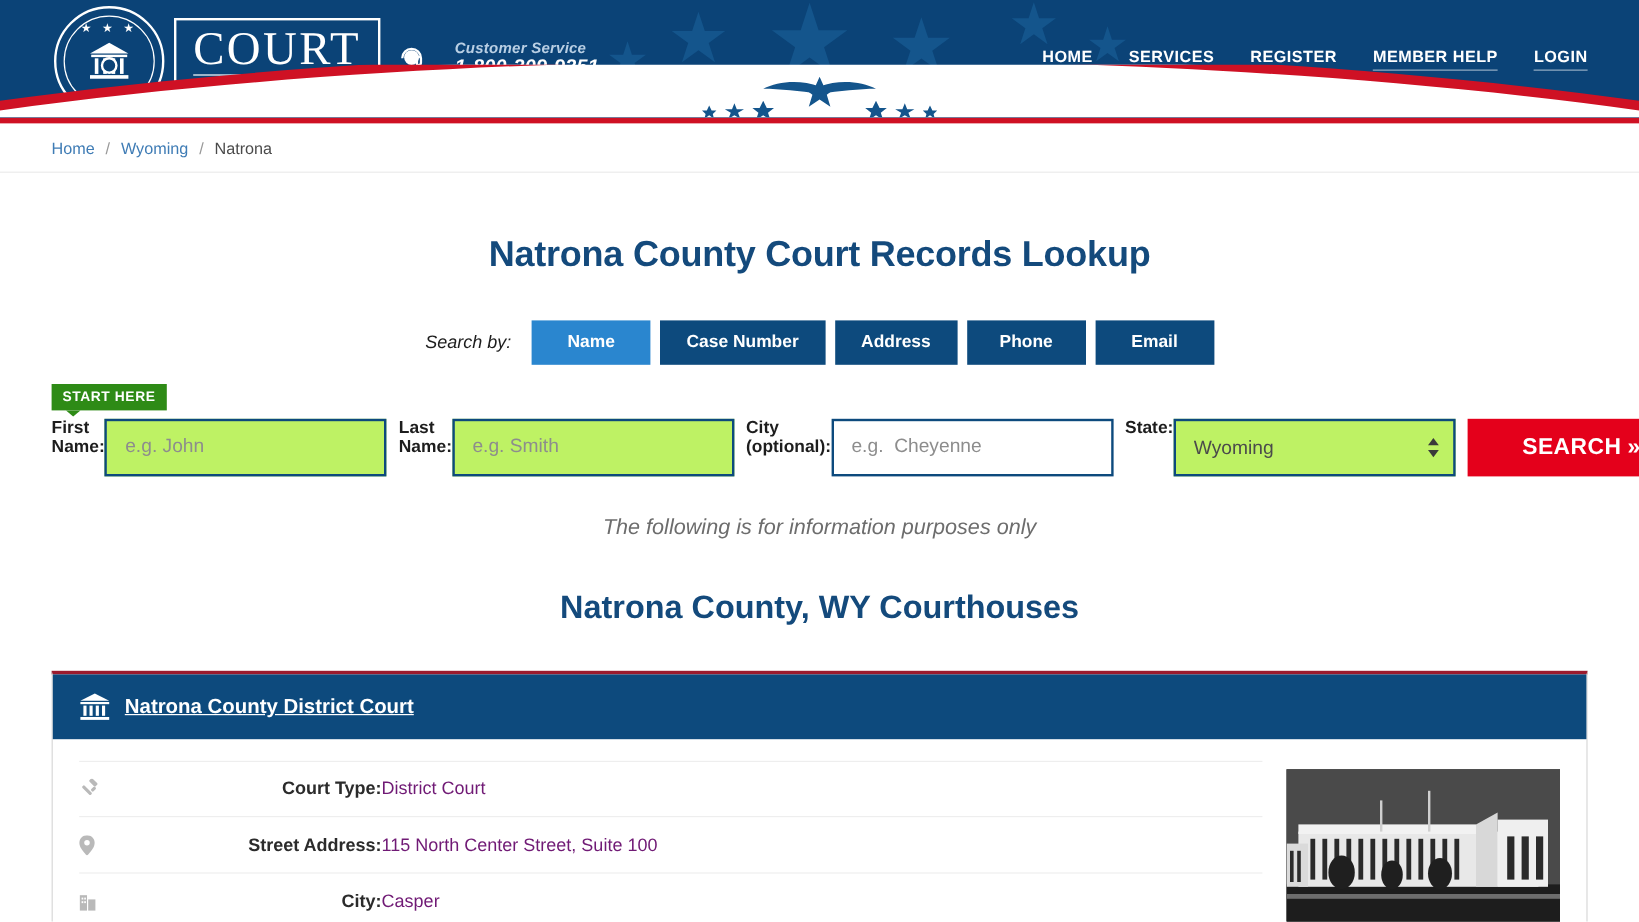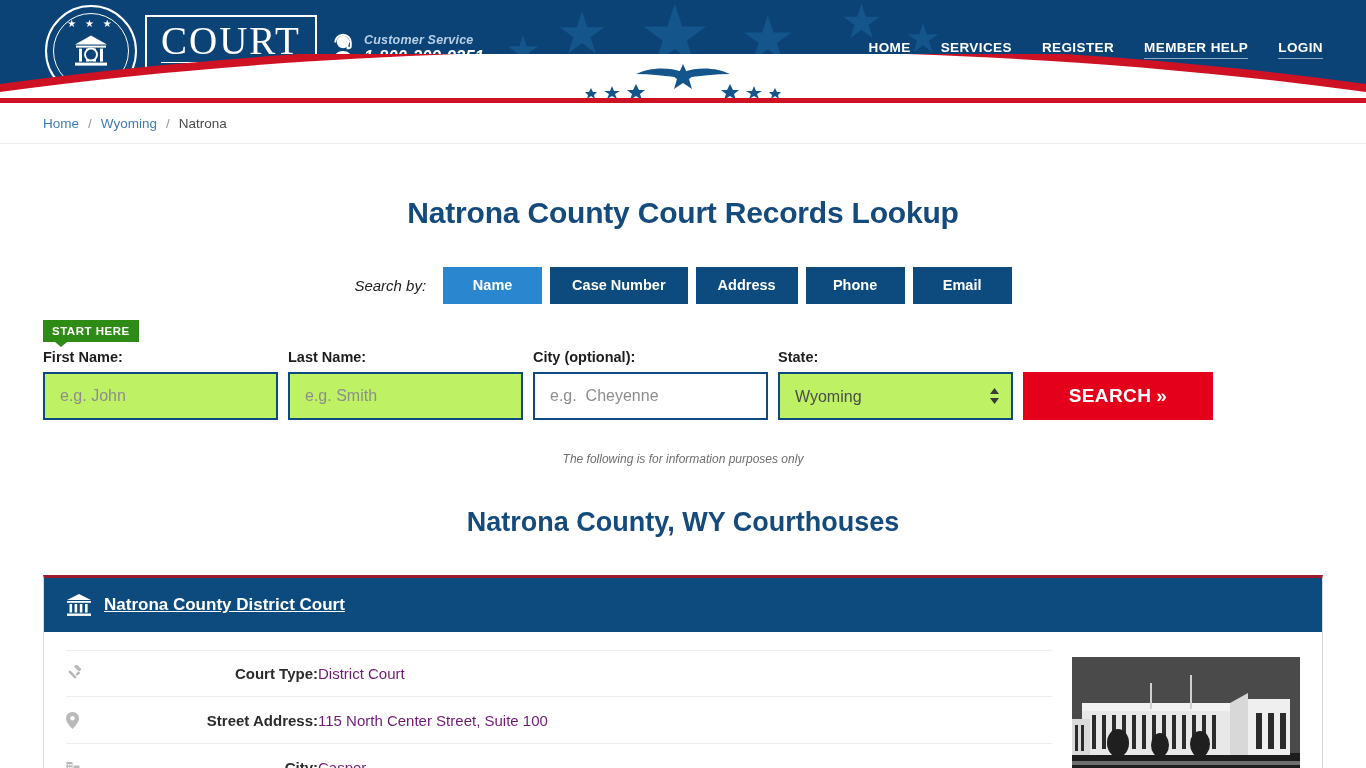--- a/index.html
+++ b/index.html
@@ -70,21 +70,21 @@
   .logo-sub {
     color: #ffffff;
     font-family: "Liberation Serif", serif;
     font-size: 11px; letter-spacing: 5.5px;
     text-align: center; padding-top: 4px;
   }
 
   
   .cs-wrap {
     position: absolute; left: 288px; top: 33px;
-    display: flex; align-items: flex-start; gap: 9px;
+    display: flex; align-items: flex-end; gap: 24px;
   }
   .cs-icon { width: 24px; height: 27px; flex: none; }
   .cs-label {
     color: #b9cfe4; font-size: 12.5px; font-style: italic; font-weight: bold;
     line-height: 1.15; letter-spacing: .2px;
   }
   .cs-phone {
     color: #ffffff; font-size: 16.5px; font-style: italic; font-weight: bold;
     line-height: 1.15; letter-spacing: .2px;
   }
@@ -163,21 +163,21 @@
   }
   .start-here::after {
     content: ""; position: absolute; left: 12px; bottom: -5px;
     border-left: 6px solid transparent; border-right: 6px solid transparent;
     border-top: 5px solid #2e8b16;
   }
   .fields {
     display: flex; align-items: flex-end; gap: 10px;
     padding-top: 29px;
   }
-  .field { display: flex; flex-direction: column; }
+  .field { display: flex; flex-direction: row; }
   .field-label {
     font-size: 14.5px; font-weight: bold; color: #1d1d1d;
     margin-bottom: 7px;
   }
   .field input, .field select {
     height: 48px;
     border: 2px solid #0d4a7d;
     background: #bef264;
     font-size: 16px; color: #4b4b4b;
     padding: 0 15px;
@@ -199,21 +199,21 @@
   .search-btn {
     height: 48px; min-width: 190px;
     background: #e4001b; color: #ffffff; border: none;
     font-size: 19px; font-weight: bold; letter-spacing: .4px;
     cursor: pointer; font-family: "Liberation Sans", sans-serif;
     display: flex; align-items: center; justify-content: center; gap: 5px;
   }
 
   .disclaimer {
     text-align: center; color: #6d6d6d;
-    font-size: 12px; font-style: italic;
+    font-size: 18px; font-style: italic;
     margin-top: 32px;
   }
 
   .section-title {
     text-align: center; color: #144a7c;
     font-size: 27px; font-weight: bold;
     margin-top: 41px;
   }
 
   

